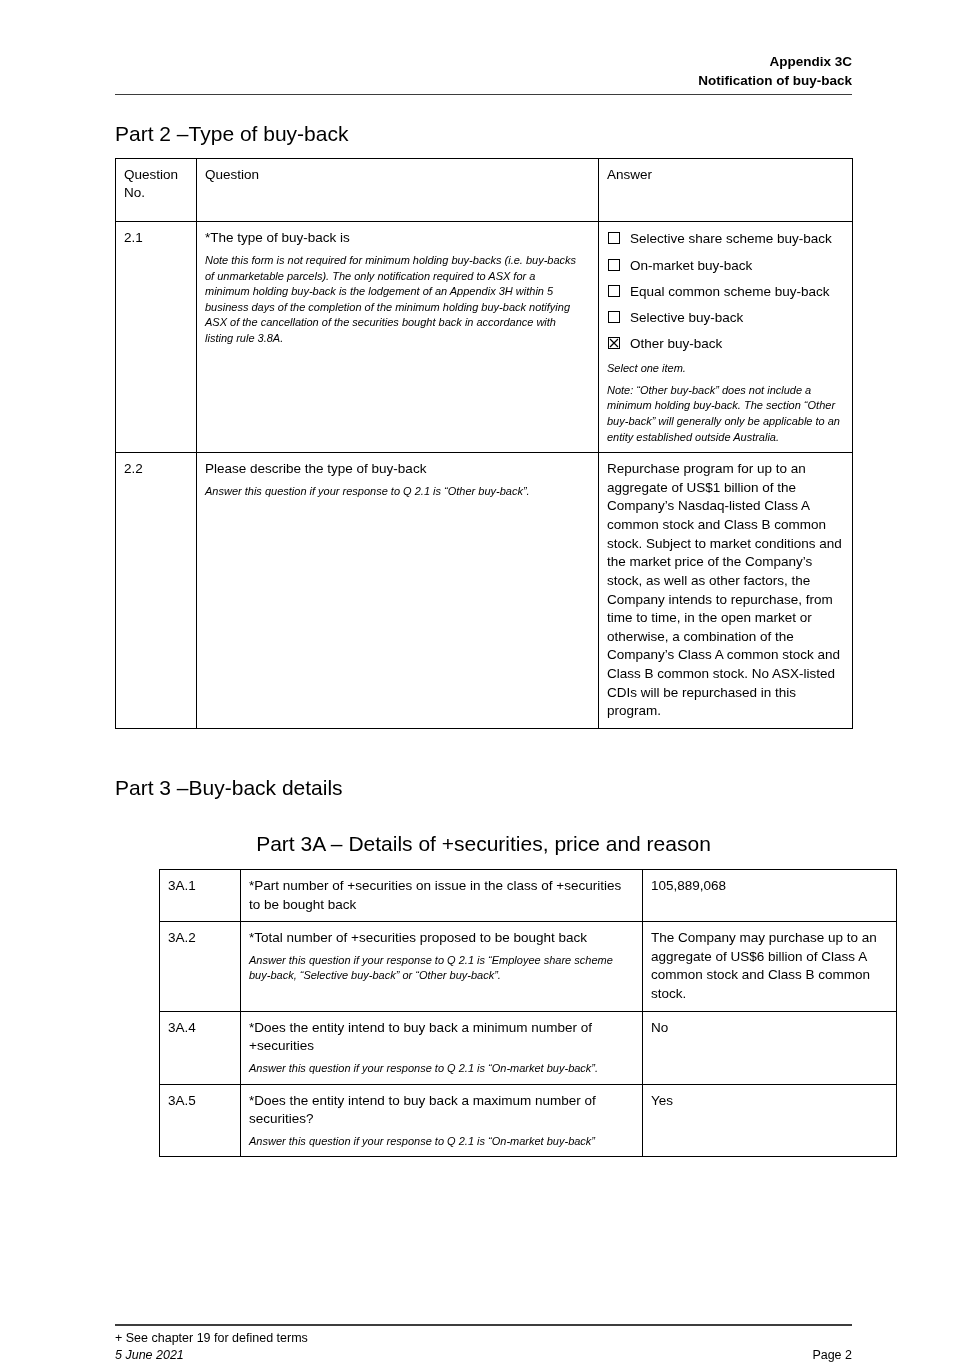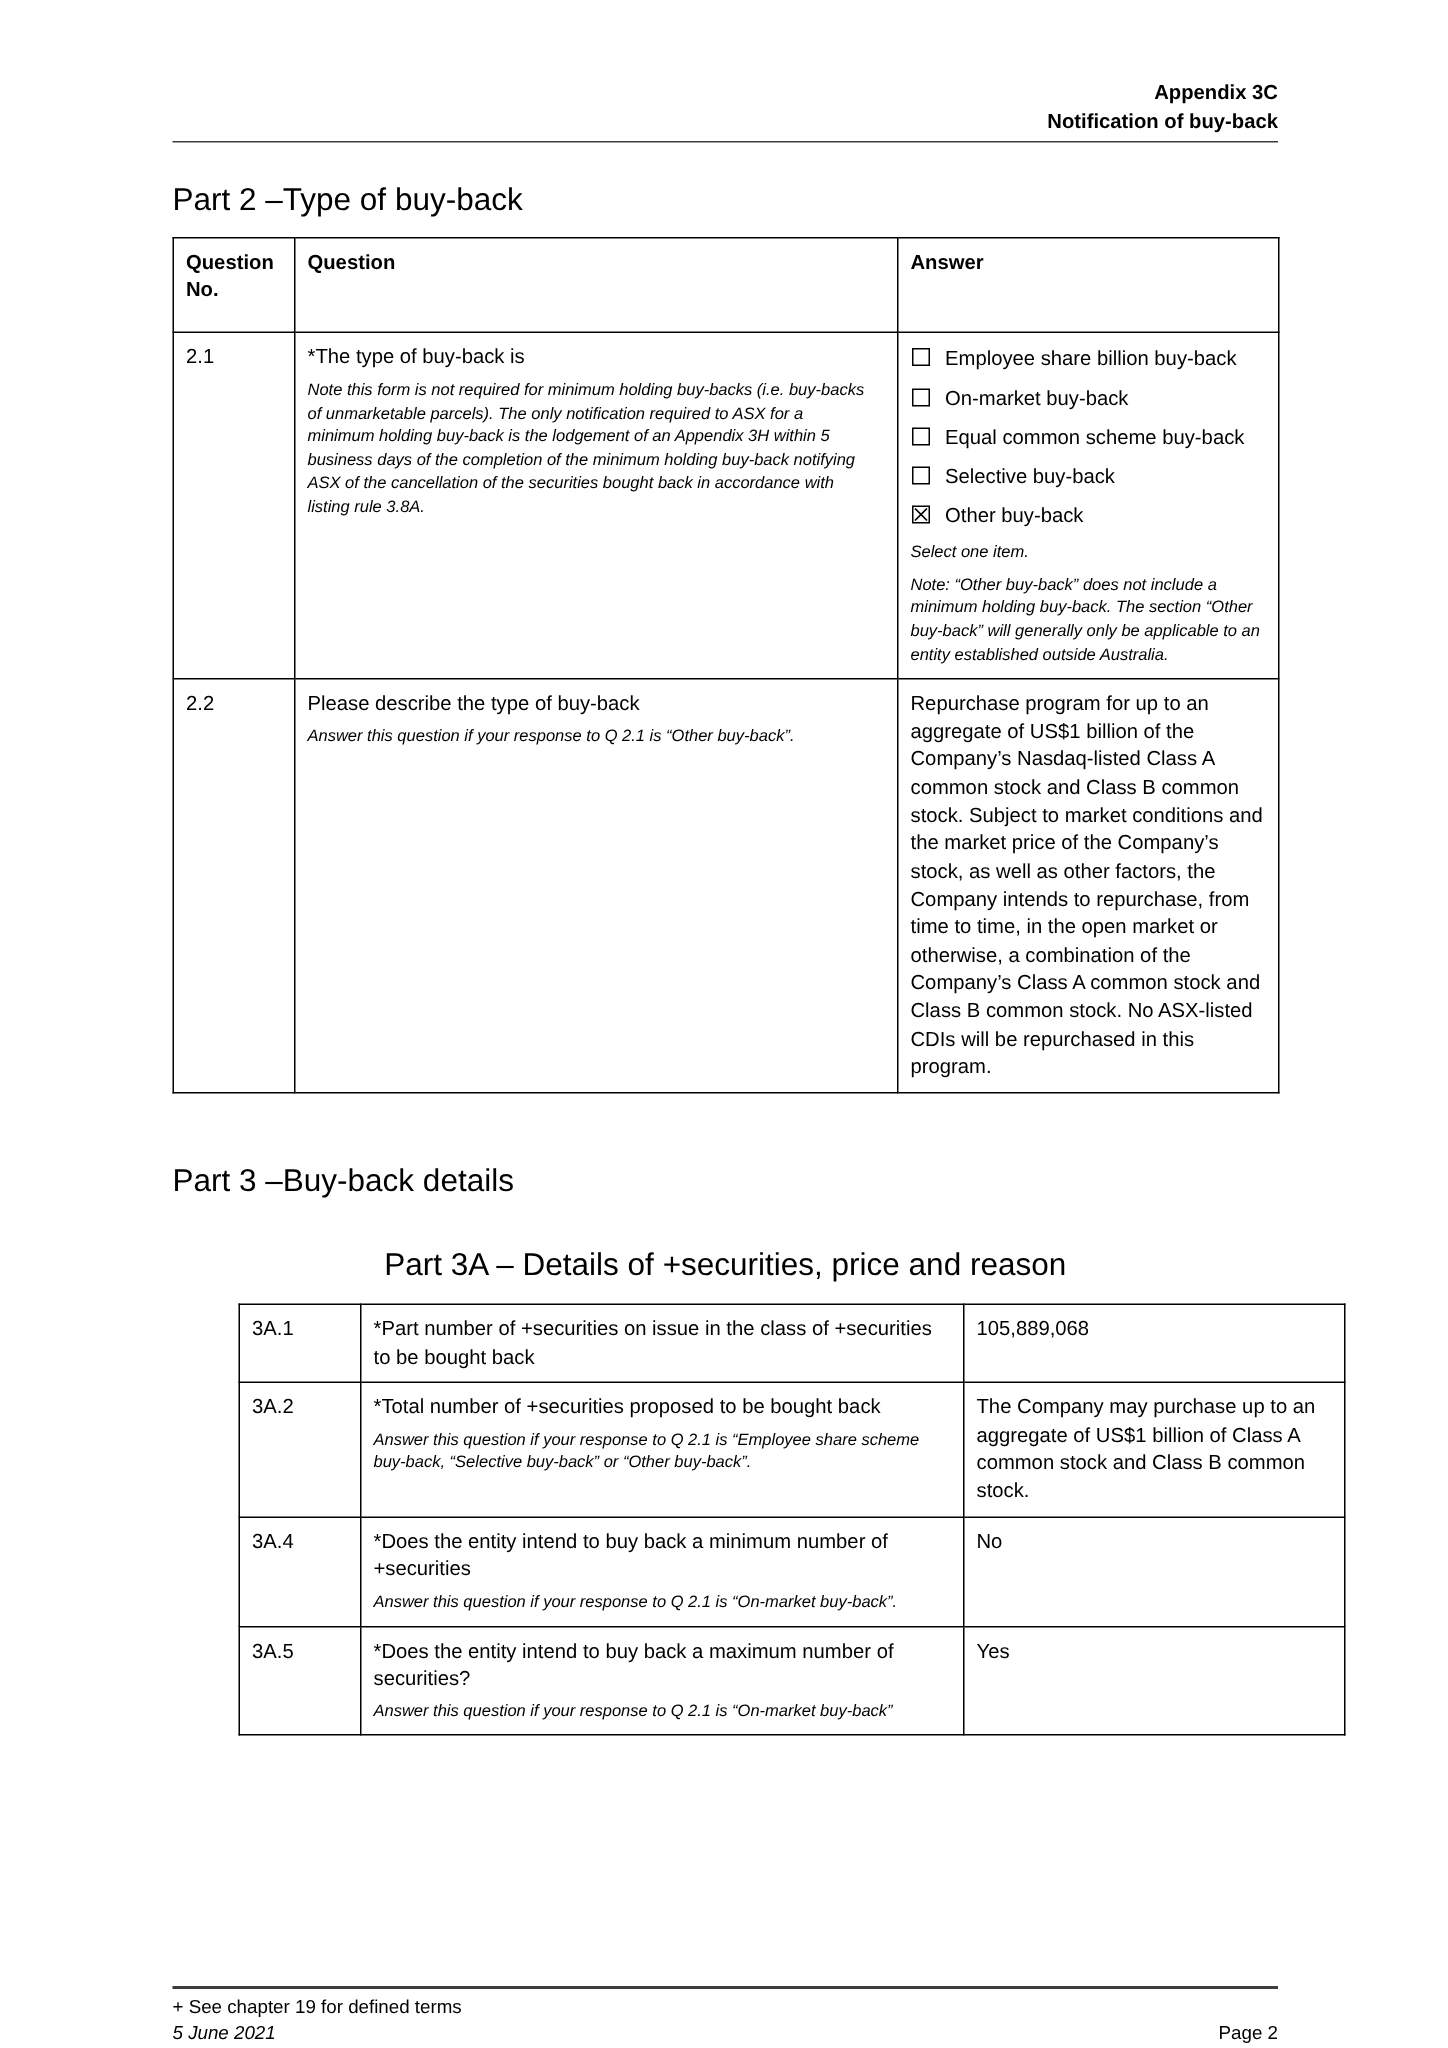--- a/index.html
+++ b/index.html
@@ -24,21 +24,21 @@
   .h-part3a { margin-top:32px;text-align:center; }
 
   
   table { border-collapse:collapse; width:737px; table-layout:fixed; }
   .t1 { margin-top:12px; }
   .t2 { margin-top:13px;margin-left:44px; }
   td, th { border:1px solid #000; vertical-align:top; text-align:left; }
   col.c-no { width:81px; }
   col.c-q  { width:402px; }
   col.c-a  { width:254px; }
-  th { font-size:13.5px; font-weight:bold; padding:7px 8px 20px 8px; line-height:1.3; }
+  th { font-size:13.5px; font-weight:normal; padding:7px 8px 20px 8px; line-height:1.3; }
   td { font-size:13.5px; padding:7px 8px; line-height:1.38; }
   td.q-cell { padding-right:18px; }
   .q-title { font-size:13.5px; }
   .q-note { font-style:italic; font-size:11px; line-height:1.42; margin-top:5px; }
   .a-text { font-size:13.5px; line-height:1.38; }
 
   
   .opt { display:flex; align-items:flex-start; margin-bottom:7px; }
   .cb {
     flex:0 0 auto; width:12px; height:12px;
@@ -86,21 +86,21 @@
     </tr>
     <tr>
       <td>2.1</td>
       <td class="q-cell">
         <div class="q-title">*The type of buy-back is</div>
         <div class="q-note">Note this form is not required for minimum holding buy-backs (i.e. buy-backs of unmarketable parcels). The only notification required to ASX for a minimum holding buy-back is the lodgement of an Appendix 3H within 5 business days of the completion of the minimum holding buy-back notifying ASX of the cancellation of the securities bought back in accordance with listing rule 3.8A.</div>
       </td>
       <td>
         <div class="opt">
           <span class="cb"></span>
-          <span class="opt-label">Employee share billion buy-back</span>
+          <span class="opt-label">Selective share scheme buy-back</span>
         </div>
         <div class="opt">
           <span class="cb"></span>
           <span class="opt-label">On-market buy-back</span>
         </div>
         <div class="opt">
           <span class="cb"></span>
           <span class="opt-label">Equal common scheme buy-back</span>
         </div>
         <div class="opt">
@@ -151,21 +151,21 @@
         <div class="a-text">105,889,068</div>
       </td>
     </tr>
     <tr>
       <td>3A.2</td>
       <td class="q-cell">
         <div class="q-title">*Total number of +securities proposed to be bought back</div>
         <div class="q-note">Answer this question if your response to Q 2.1 is “Employee share scheme buy-back, “Selective buy-back” or “Other buy-back”.</div>
       </td>
       <td>
-        <div class="a-text">The Company may purchase up to an aggregate of US$1 billion of Class A common stock and Class B common stock.</div>
+        <div class="a-text">The Company may purchase up to an aggregate of US$6 billion of Class A common stock and Class B common stock.</div>
       </td>
     </tr>
     <tr>
       <td>3A.4</td>
       <td class="q-cell">
         <div class="q-title">*Does the entity intend to buy back a minimum number of +securities</div>
         <div class="q-note">Answer this question if your response to Q 2.1 is “On-market buy-back”.</div>
       </td>
       <td>
         <div class="a-text">No</div>

